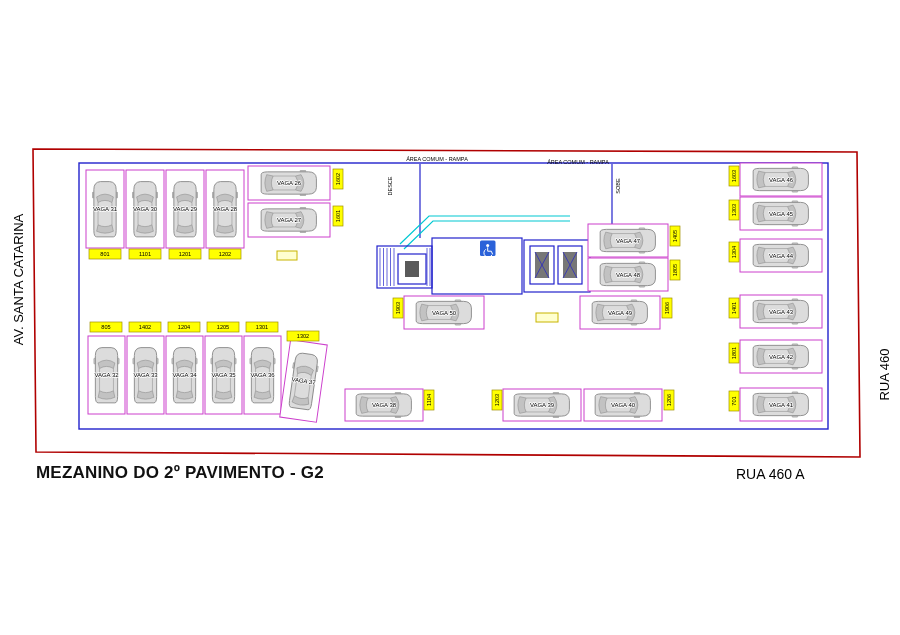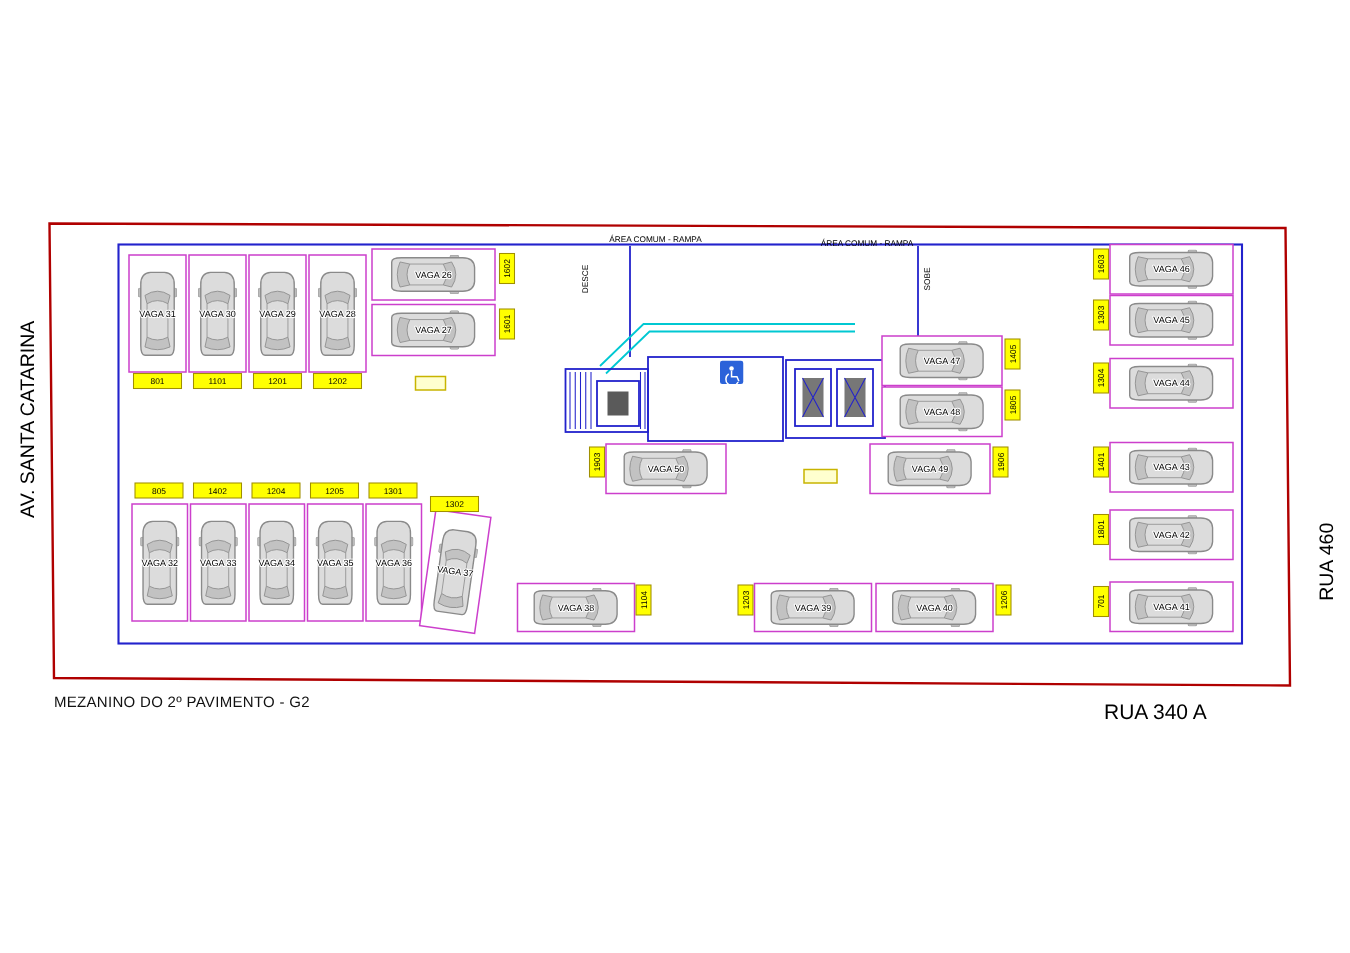--- a/index.html
+++ b/index.html
@@ -23,21 +23,21 @@
   .col-rect{fill:#ffffcf;stroke:#c8b400;stroke-width:1}
   .plan-text{font-size:5.5px;fill:#000;text-anchor:middle}
   .car-body{fill:#dcdcdc;stroke:#8a8a8a;stroke-width:1}
   .car-glass{fill:#c2c2c2;stroke:#8a8a8a;stroke-width:.6}
   .car-part{fill:#bdbdbd;stroke:#8a8a8a;stroke-width:.5}
   .car-line{stroke:#9a9a9a;stroke-width:.7;fill:none}
   .street{position:absolute;font-size:13px;color:#000;text-align:center;white-space:nowrap}
   #street-left{left:-77px;top:272px;width:190px;transform:rotate(-90deg)}
   #street-right{left:834px;top:367px;width:100px;transform:rotate(-90deg)}
   #street-bottom{left:736px;top:466px;width:140px;font-size:14px;text-align:left}
-  #title{position:absolute;left:36px;top:463px;font-size:10px;font-weight:normal;
+  #title{position:absolute;left:36px;top:463px;font-size:17px;font-weight:bold;
     letter-spacing:.2px;white-space:nowrap}
 </style>
 </head>
 <body>
 
 <div id="canvas">
 
   <svg id="plan" width="900" height="635" viewBox="0 0 900 635">
     <defs>
       <symbol id="car" viewBox="0 0 28 62">
@@ -324,16 +324,16 @@
     <g>
       <text class="plan-text" x="437" y="161">ÁREA COMUM - RAMPA</text>
       <text class="plan-text" x="578" y="164">ÁREA COMUM - RAMPA</text>
       <text class="plan-text" x="392" y="186" transform="rotate(-90,392,186)">DESCE</text>
       <text class="plan-text" x="620" y="186" transform="rotate(-90,620,186)">SOBE</text>
     </g>
   </svg>
 
   <div id="street-left" class="street">AV. SANTA CATARINA</div>
   <div id="street-right" class="street">RUA 460</div>
-  <div id="street-bottom" class="street">RUA 340 A</div>
+  <div id="street-bottom" class="street">RUA 460 A</div>
   <div id="title">MEZANINO DO 2º PAVIMENTO - G2</div>
 
 </div>
 
 </body></html>

